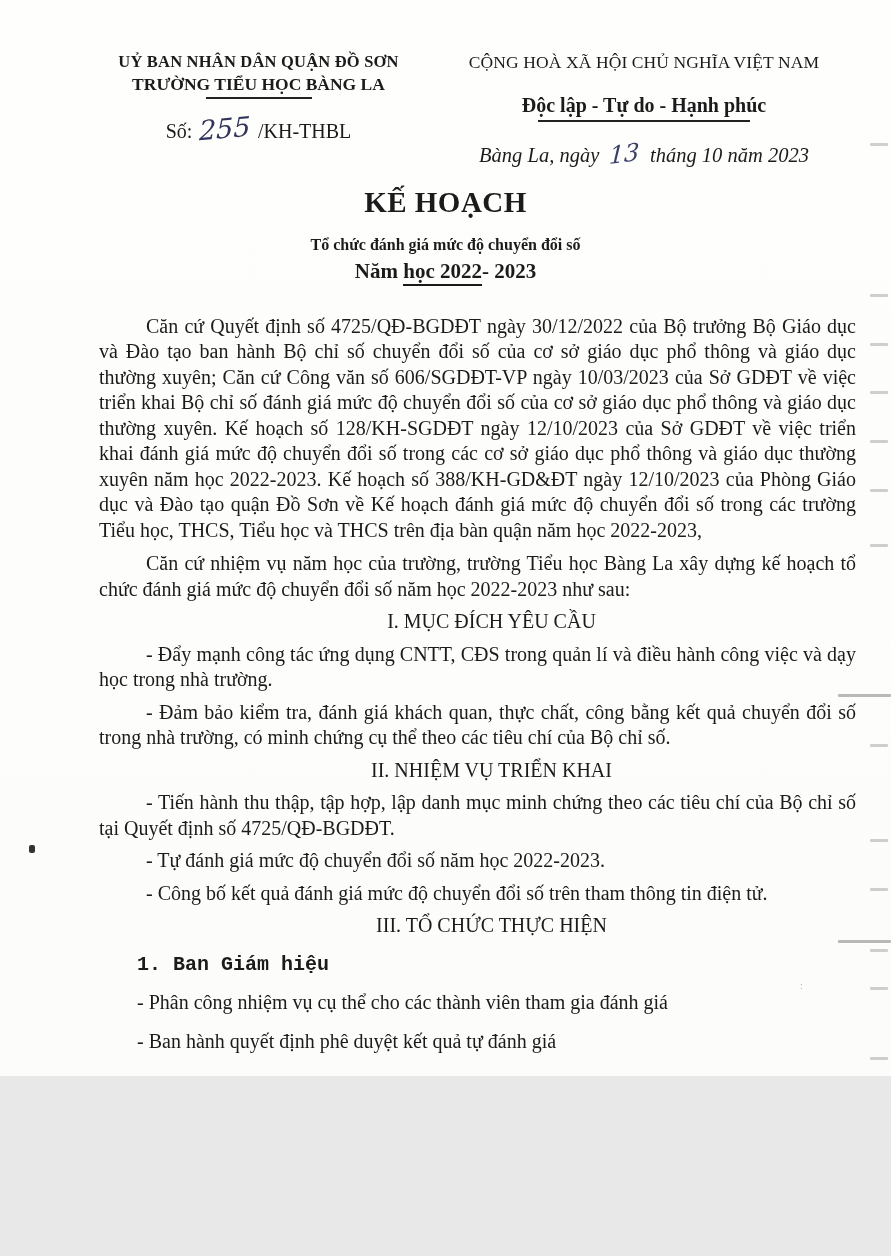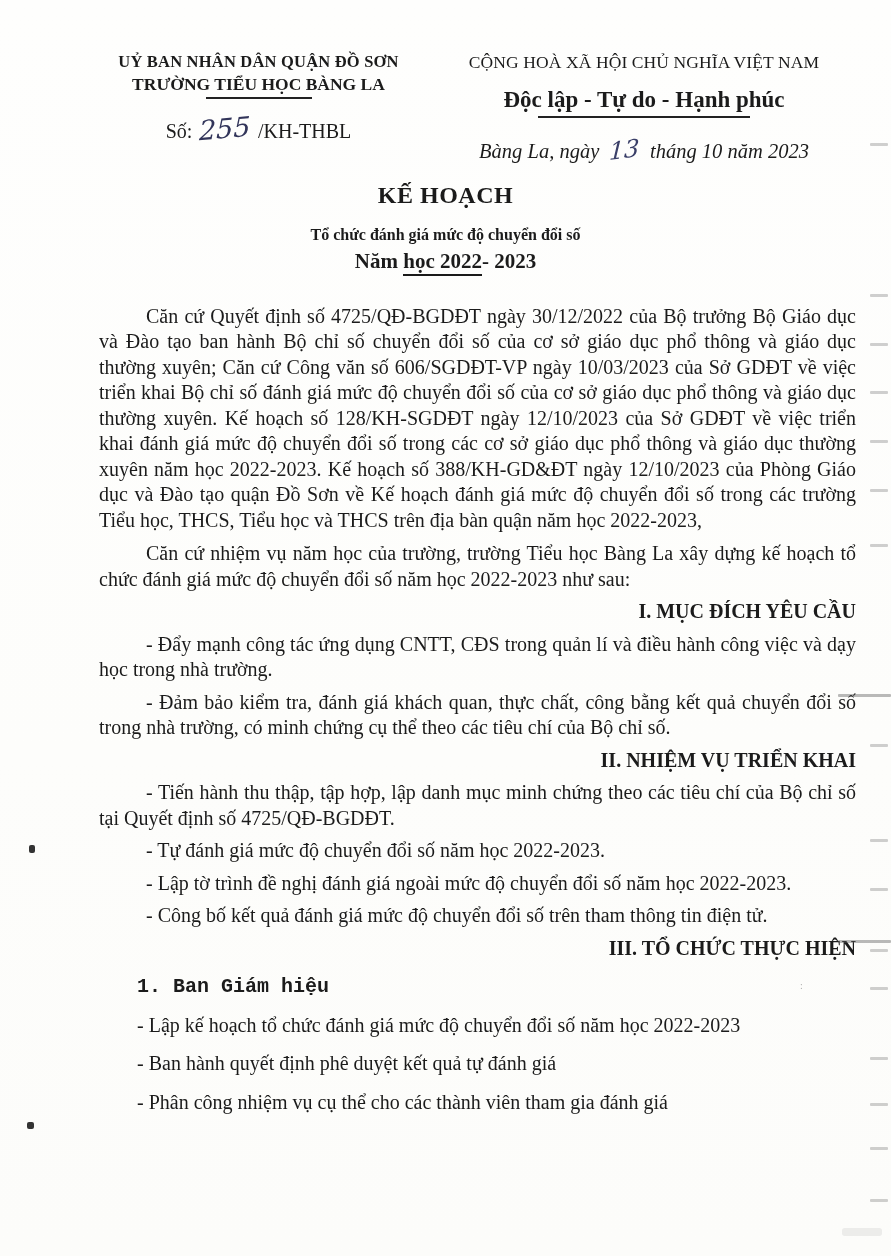--- a/index.html
+++ b/index.html
@@ -1,51 +1,51 @@
 <!DOCTYPE html>
 <html><head>
 <meta charset="utf-8">
 <style>
   html,body { margin:0; padding:0; background:#e8e8e8; }
   .page {
     position:relative;
-    width:891px; height:1256px;
+    width:891px; height:1076px;
     margin:0 auto;
     background:linear-gradient(180deg,#fefefd 0%, #fdfdfb 60%, #fcfcfa 100%);
     overflow:hidden;
     font-family:"Liberation Serif","DejaVu Serif",serif;
     color:#1b1b1b;
   }
   
   .header { display:flex; padding:52px 34px 0 86px; }
   .h-left { width:345px; text-align:center; }
   .h-left .l1 { font-size:16.5px; font-weight:bold; letter-spacing:.2px; white-space:nowrap; }
   .h-left .l2 { font-size:17.5px; font-weight:bold; margin-top:2px; white-space:nowrap; }
   .h-left .rule { width:106px; border-bottom:2px solid #222; margin:2px auto 0; }
   .doc-no { margin-top:16px; font-size:20px; white-space:nowrap; }
   .h-right { flex:1; text-align:center; }
   .h-right .l1 { font-size:17.5px; font-weight:normal; letter-spacing:.1px; white-space:nowrap; }
-  .h-right .l2 { font-size:23px; font-weight:bold; margin-top:14px; white-space:nowrap; }
+  .h-right .l2 { font-size:20px; font-weight:bold; margin-top:21px; white-space:nowrap; }
   .h-right .rule { width:212px; border-bottom:2px solid #222; margin:3px auto 0; }
   .dateline { margin-top:20px; font-size:20.5px; font-style:italic; white-space:nowrap; }
   .hand { display:inline-block; font-style:italic; line-height:1; font-family:"DejaVu Serif",serif; }
   .hand-no { font-size:27px; color:#32355a; transform:rotate(-5deg) skewX(-6deg); margin:0 2px; }
   .hand-day { font-size:24px; color:#3a3f68; transform:rotate(-7deg) skewX(-10deg); margin:0 5px; }
   
   .title-block { text-align:center; margin-top:18px; font-weight:bold; line-height:1.18; }
-  .t1 { font-size:24px; letter-spacing:.5px; }
+  .t1 { font-size:29px; letter-spacing:.5px; }
   .t2 { font-size:16px; margin-top:17px; }
   .t3 { font-size:21px; margin-top:4px; }
   .t3 .u { border-bottom:2.5px solid #1a1a1a; padding-bottom:1px; }
   
   .body { margin:30px 35px 0 99px; font-size:20px; line-height:25.5px; text-align:justify; }
   .body > :first-child { margin-top:0; }
   .para   { text-indent:47px; margin:8px 0 0; }
   .bullet { text-indent:47px; margin:7px 0 0; }
-  .heading    { font-weight:bold; margin:7px 0 0 28px; text-align:right; }
+  .heading    { font-weight:normal; margin:7px 0 0 28px; text-align:center; }
   .subheading { font-weight:bold; margin:13px 0 0 38px; text-align:left;font-family:Liberation Mono, monospace; }
   .flush      { margin:13px 0 0 38px; text-align:left; }
   
   .art { position:absolute; pointer-events:none; }
   .edge { left:870px; width:18px; height:3px; background:#6e6e6e; opacity:.32; border-radius:1px; }
   .edge-wide { left:838px; width:53px; height:3px; background:#5a5a5a; opacity:.42; border-radius:1px; }
   .speck { background:#333; border-radius:2px; }
   .dots { color:#8a8a8a; font-size:10px; line-height:5px; opacity:.7; }
   .smudge { background:#bdbdbd; opacity:.25; border-radius:3px; }
 </style>
@@ -85,27 +85,25 @@
 
   <div class="body">
     <div class="para">Căn cứ Quyết định số 4725/QĐ-BGDĐT ngày 30/12/2022 của Bộ trưởng Bộ Giáo dục và Đào tạo ban hành Bộ chỉ số chuyển đổi số của cơ sở giáo dục phổ thông và giáo dục thường xuyên; Căn cứ Công văn số 606/SGDĐT-VP ngày 10/03/2023 của Sở GDĐT về việc triển khai Bộ chỉ số đánh giá mức độ chuyển đổi số của cơ sở giáo dục phổ thông và giáo dục thường xuyên. Kế hoạch số 128/KH-SGDĐT ngày 12/10/2023 của Sở GDĐT về việc triển khai đánh giá mức độ chuyển đổi số trong các cơ sở giáo dục phổ thông và giáo dục thường xuyên năm học 2022-2023. Kế hoạch số 388/KH-GD&amp;ĐT ngày 12/10/2023 của Phòng Giáo dục và Đào tạo quận Đồ Sơn về Kế hoạch đánh giá mức độ chuyển đổi số trong các trường Tiểu học, THCS, Tiểu học và THCS trên địa bàn quận năm học 2022-2023,</div>
     <div class="para">Căn cứ nhiệm vụ năm học của trường, trường Tiểu học Bàng La xây dựng kế hoạch tổ chức đánh giá mức độ chuyển đổi số năm học 2022-2023 như sau:</div>
     <div class="heading">I. MỤC ĐÍCH YÊU CẦU</div>
     <div class="bullet">- Đẩy mạnh công tác ứng dụng CNTT, CĐS trong quản lí và điều hành công việc và dạy học trong nhà trường.</div>
     <div class="bullet">- Đảm bảo kiểm tra, đánh giá khách quan, thực chất, công bằng kết quả chuyển đổi số trong nhà trường, có minh chứng cụ thể theo các tiêu chí của Bộ chỉ số.</div>
     <div class="heading">II. NHIỆM VỤ TRIỂN KHAI</div>
     <div class="bullet">- Tiến hành thu thập, tập hợp, lập danh mục minh chứng theo các tiêu chí của Bộ chỉ số tại Quyết định số 4725/QĐ-BGDĐT.</div>
     <div class="bullet">- Tự đánh giá mức độ chuyển đổi số năm học 2022-2023.</div>
-    <div class="bullet">- Lập tờ trình đề nghị đánh giá ngoài mức độ chuyển đổi số năm học 2022-2023.</div>
     <div class="bullet">- Công bố kết quả đánh giá mức độ chuyển đổi số trên tham thông tin điện tử.</div>
     <div class="heading">III. TỔ CHỨC THỰC HIỆN</div>
     <div class="subheading">1. Ban Giám hiệu</div>
-    <div class="flush">- Lập kế hoạch tổ chức đánh giá mức độ chuyển đổi số năm học 2022-2023</div>
+    <div class="flush">- Phân công nhiệm vụ cụ thể cho các thành viên tham gia đánh giá</div>
     <div class="flush">- Ban hành quyết định phê duyệt kết quả tự đánh giá</div>
-    <div class="flush">- Phân công nhiệm vụ cụ thể cho các thành viên tham gia đánh giá</div>
   </div>
 
   <div class="art edge" style="top:143px"></div>
   <div class="art edge" style="top:294px"></div>
   <div class="art edge" style="top:343px"></div>
   <div class="art edge" style="top:391px"></div>
   <div class="art edge" style="top:440px"></div>
   <div class="art edge" style="top:489px"></div>
   <div class="art edge" style="top:544px"></div>
   <div class="art edge-wide" style="top:694px"></div>

